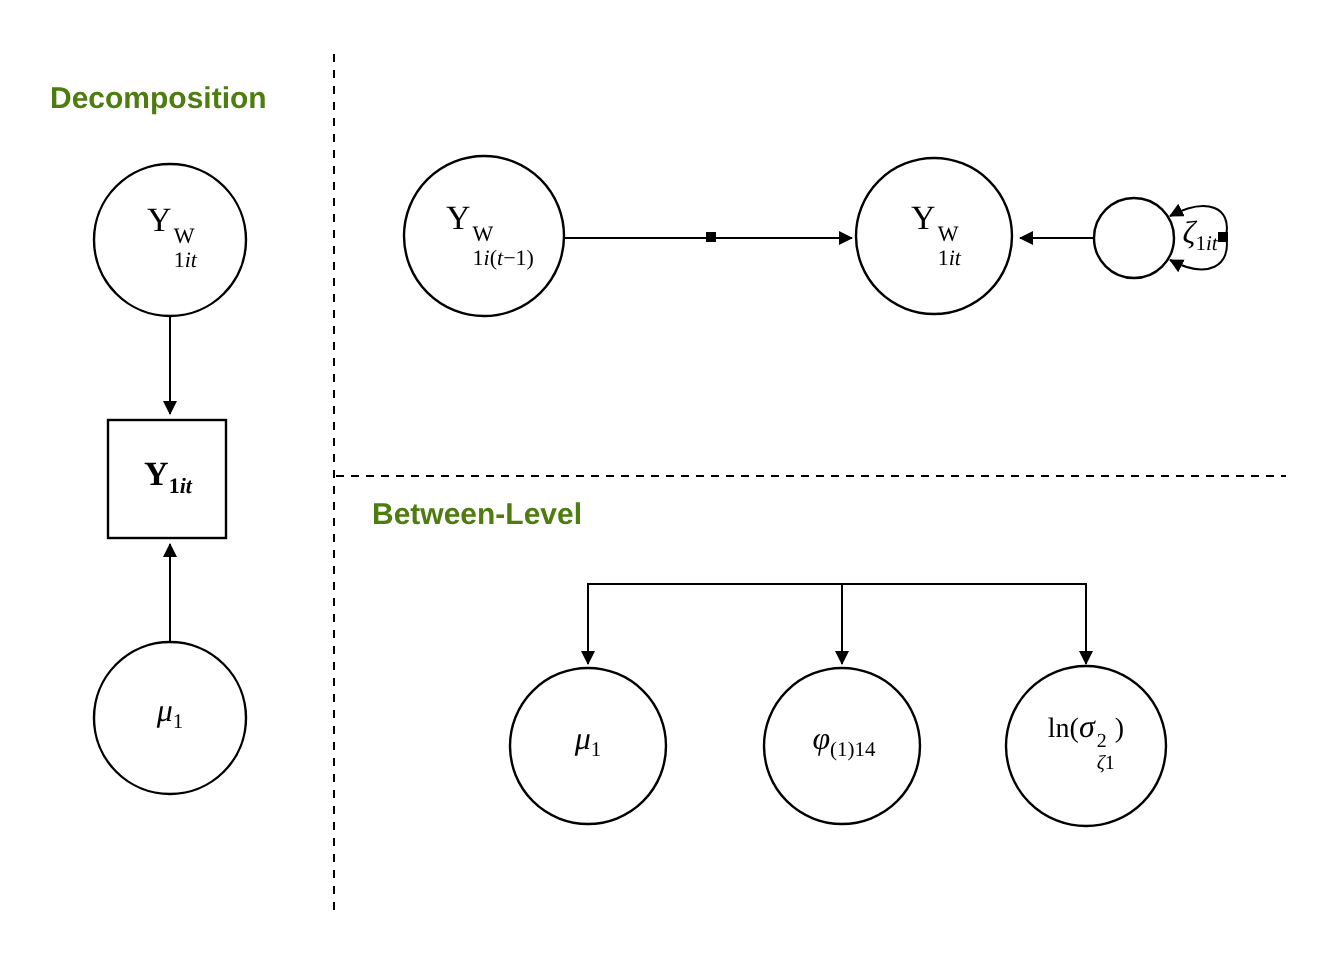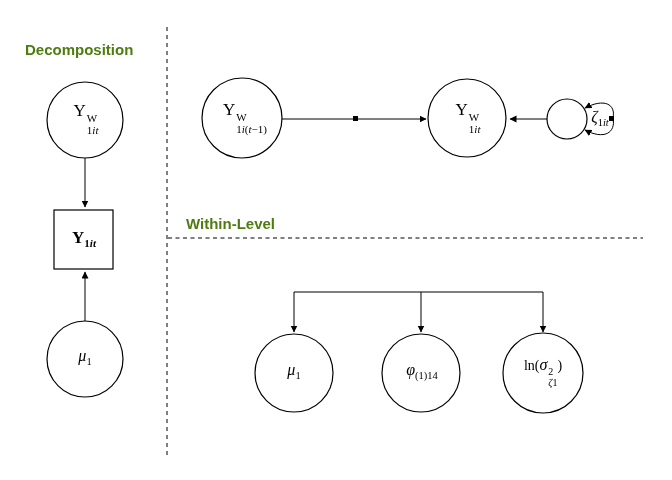--- a/index.html
+++ b/index.html
@@ -61,21 +61,21 @@
 
     <path d="M 294 332 L 294 292 L 543 292 L 543 332" fill="none" stroke="#000000" stroke-width="1" marker-start="url(#arrow)" marker-end="url(#arrow)"></path>
     <line x1="421" y1="292" x2="421" y2="332" stroke="#000000" stroke-width="1" marker-end="url(#arrow)"></line>
 
     <circle cx="294" cy="373" r="39" fill="#ffffff" stroke="#000000" stroke-width="1.2"></circle>
     <circle cx="421" cy="373" r="39" fill="#ffffff" stroke="#000000" stroke-width="1.2"></circle>
     <circle cx="543" cy="373" r="40" fill="#ffffff" stroke="#000000" stroke-width="1.2"></circle>
   </svg>
 
   <div class="hdr" style="left:25px;top:42px;">Decomposition</div>
-  <div class="hdr" style="left:186px;top:216px;">Within-Level</div>
+  <div class="hdr" style="left:186px;top:250px;">Between-Level</div>
 
   <div class="nlabel" style="left:86px;top:119px;">
     <span class="rm">Y</span><span class="mst">
         <span class="mrow"><span class="rm">W</span></span>
         <span class="mrow"><span class="rm">1</span><span class="it">it</span></span>
       </span>
   </div>
 
   <div class="nlabel" style="left:84px;top:239px;font-weight:bold;">
     <span class="rm">Y</span><span class="sb"><span class="rm">1</span><span class="it">it</span></span>

